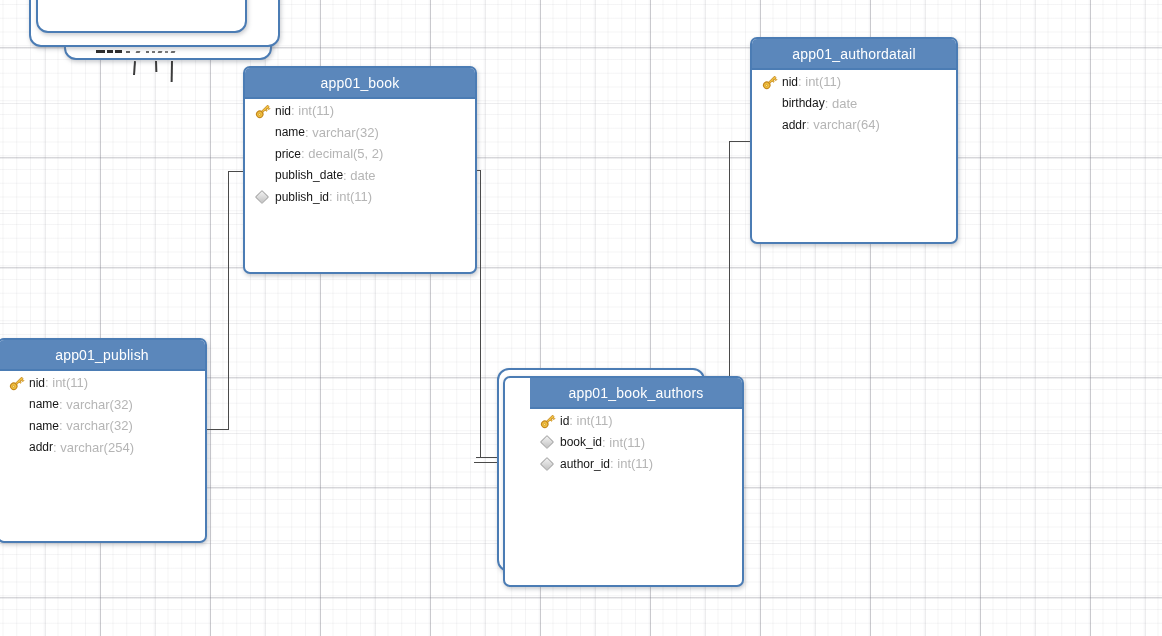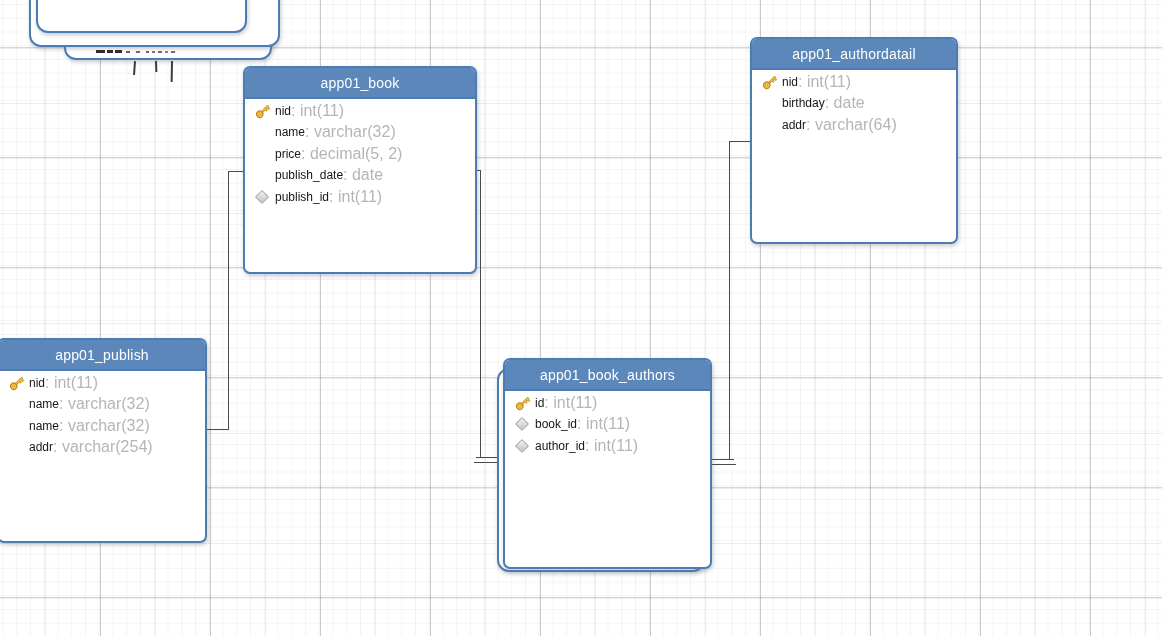--- a/index.html
+++ b/index.html
@@ -28,28 +28,28 @@
   .table-title{color:#ffffff;font-size:14px;letter-spacing:0.2px;}
   .table-body{padding-top:1px;}
   .row{height:21.5px;display:flex;align-items:center;padding-left:9px;}
   .row-icon{flex:0 0 21px;width:21px;height:20px;display:flex;align-items:center;}
   .row-icon .key-svg{display:none;}
   .row-icon.key .key-svg{display:block;}
   .row-icon.diamond::after{content:"";display:block;width:8px;height:8px;
     margin-left:3px;background:linear-gradient(135deg,#f2f2f2,#c3c3c3);
     border:1px solid #a2a2a2;border-radius:1px;transform:rotate(45deg);}
   .field-name{font-size:12px;color:var(--fname,#161616);}
-  .field-type{font-size:16px;color:var(--ftype,#b5b5b5);text-align:center;}
+  .field-type{font-size:13px;color:var(--ftype,#b5b5b5);text-align:center;}
   .field-type::before{content:": ";white-space:pre;}
 
   
   .pos-book{left:243px;top:66px;width:234px;height:208px;}
   .pos-authordatail{left:750px;top:37px;width:208px;height:207px;}
   .pos-publish{left:-3px;top:338px;width:210px;height:205px;}
-  .pos-book_authors{left:503px;top:358px;width:209px;height:211px;}
+  .pos-book_authors{left:503px;top:376px;width:241px;height:211px;padding-left:25px;}
 
   
   .ghost{position:absolute;box-sizing:border-box;background:#ffffff;
     border:2px solid var(--tbl-border,#4b7cb4);border-radius:12px;
     box-shadow:1px 2px 4px rgba(110,115,125,0.38);}
   .ghost-ba-back{left:497px;top:368px;width:208px;height:204px;z-index:2;}
 
   
   .ghost-tl-back{left:64px;top:-65px;width:208px;height:125px;z-index:1;}
   .ghost-tl-mid{left:29px;top:-75px;width:251px;height:122px;z-index:2;}

